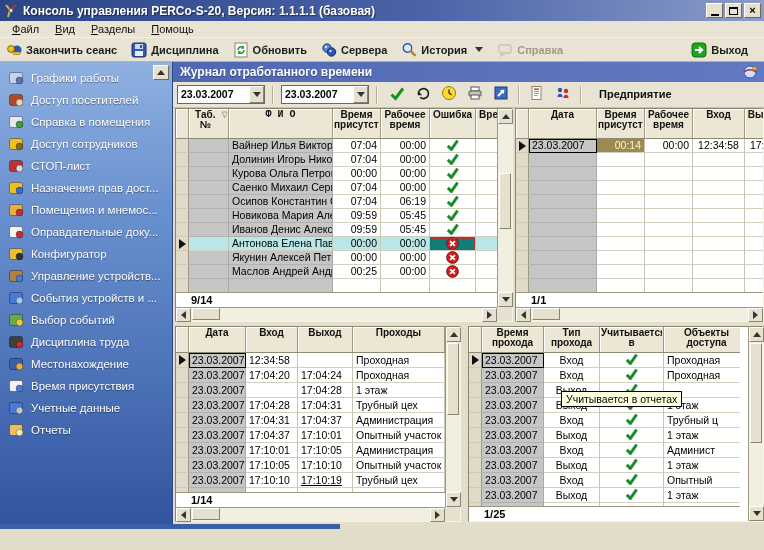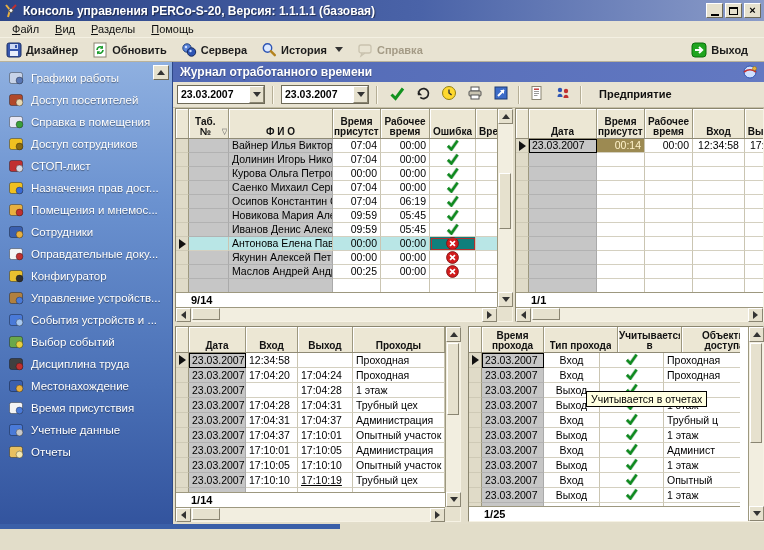--- a/index.html
+++ b/index.html
@@ -68,21 +68,21 @@
   .fbtn{width:24px;height:20px;display:flex;align-items:center;justify-content:center;}
   .fbtn svg{width:16px;height:16px;}
   .ent-btn{height:20px;padding:0 10px;font-size:11px;font-weight:bold;line-height:19px;color:#111;
     background:#e8e3d2;}
 
   
   .grid{position:absolute;background:#fff;border:1px solid;border-color:#8b866f #f6f2e4 #f6f2e4 #8b866f;}
   .g-inner{position:absolute;left:0;top:0;right:0;bottom:0;display:flex;flex-direction:column;overflow:hidden;}
   .g-head{display:flex;background:#ece7d4;border-bottom:1px solid #8f8a75;overflow:hidden;}
   .g-hcell{flex:0 0 auto;border-right:1px solid #9d987f;box-shadow:inset 1px 1px 0 #fff;
-    font-size:10px;font-weight:bold;color:#111;display:flex;align-items:flex-end;justify-content:center;
+    font-size:10px;font-weight:bold;color:#111;display:flex;align-items:flex-start;justify-content:center;
     text-align:center;overflow:hidden;padding:1px 1px;line-height:10px;}
   .g-hcell span{max-height:100%;overflow:hidden;}
   .sort-glyph{font-size:8px;color:#666;margin-left:1px;font-weight:normal;}
   .g-body{flex:1;overflow:hidden;background:#fff;}
   .g-row{display:flex;}
   .g-cell{flex:0 0 auto;border-right:1px solid #cac5b2;border-bottom:1px solid #d4d0c0;
     font-size:10.5px;color:#000;padding:0 3px;overflow:hidden;white-space:nowrap;}
   .g-mk{width:13px;background:#e0dbc8;border-right:1px solid #9d987f;border-bottom:1px solid #cfcab6;
     display:flex;align-items:center;justify-content:center;padding:0;}
   .gray{background:#c6c6c6;border-right-color:#aaa;border-bottom-color:#b2b2b2;}
@@ -108,21 +108,21 @@
   .scorner{position:absolute;right:0;bottom:0;width:15px;height:14px;background:#e6e1ce;}
 
   .tri{width:0;height:0;display:inline-block;}
   .tri-up{border-left:4px solid transparent;border-right:4px solid transparent;border-bottom:5px solid #333;}
   .tri-down{border-left:4px solid transparent;border-right:4px solid transparent;border-top:5px solid #333;}
   .tri-left{border-top:4px solid transparent;border-bottom:4px solid transparent;border-right:5px solid #333;}
   .tri-right{border-top:4px solid transparent;border-bottom:4px solid transparent;border-left:5px solid #333;}
   .tri-marker{border-top:5px solid transparent;border-bottom:5px solid transparent;border-left:7px solid #111;}
 
   
-  .tooltip{position:absolute;left:586px;top:391px;height:16px;background:#ffffe1;border:1px solid #000;
+  .tooltip{position:absolute;left:561px;top:391px;height:16px;background:#ffffe1;border:1px solid #000;
     font-size:10.5px;line-height:14px;padding:0 4px;z-index:30;white-space:nowrap;}
 
   
   .progress-strip{position:absolute;left:0;top:524px;width:340px;height:5px;background:#3a5fa8;}
   .statusbar{position:absolute;left:0;top:529px;right:0;height:21px;background:#e3decb;border-top:1px solid #f6f2e4;
     display:flex;align-items:center;padding:0 8px;gap:6px;}
   .st-lab{font-size:11px;font-weight:bold;color:#111;flex:0 0 auto;}
   .st-field{height:16px;background:#ece7d6;border:1px solid;border-color:#8a8572 #fff #fff #8a8572;
     font-size:11px;font-weight:bold;line-height:14px;padding:0 4px;}
   .st-user{width:212px;margin-right:8px;}
@@ -157,27 +157,37 @@
       <span class="menu-item">Вид</span>
       <span class="menu-item">Разделы</span>
       <span class="menu-item">Помощь</span>
     </div>
 
   <div class="toolbar">
     <div class="tb-left">
         <div class="tb-btn">
           <span class="tb-ico">
             <svg viewBox="0 0 16 16">
+              <circle cx="11" cy="8" r="4.5" fill="#2e55b4"></circle>
+              <circle cx="5" cy="7" r="3.4" fill="#f4c21a" stroke="#8a6d00"></circle>
+              <rect x="7" y="10" width="7" height="2.5" fill="#f4c21a" stroke="#8a6d00" stroke-width=".5"></rect>
+            </svg>
+          </span>
+          <span>Закончить сеанс</span>
+        </div>
+        <div class="tb-btn">
+          <span class="tb-ico">
+            <svg viewBox="0 0 16 16">
               <rect x="1" y="1" width="14" height="14" rx="2" fill="#3757ae" stroke="#1d3166"></rect>
               <rect x="4" y="2" width="8" height="5" fill="#cdd9f4"></rect>
               <rect x="4" y="9" width="8" height="5" fill="#e8eefb"></rect>
               <rect x="9" y="3" width="2" height="3" fill="#3757ae"></rect>
             </svg>
           </span>
-          <span>Дизайнер</span>
+          <span>Дисциплина</span>
         </div>
         <div class="tb-btn">
           <span class="tb-ico">
             <svg viewBox="0 0 16 16">
               <rect x="2" y="1" width="12" height="14" fill="#fff" stroke="#8a8572"></rect>
               <path d="M5 8a3.2 3.2 0 0 1 5.5-2.2" fill="none" stroke="#159a27" stroke-width="1.6"></path>
               <path d="M11 3.5v3.2h-3.2z" fill="#159a27"></path>
               <path d="M11 8a3.2 3.2 0 0 1-5.5 2.2" fill="none" stroke="#159a27" stroke-width="1.6"></path>
               <path d="M5 12.5V9.3h3.2z" fill="#159a27"></path>
             </svg>
@@ -286,29 +296,20 @@
           <span class="sb-label">Назначения прав дост...</span>
         </div>
         <div class="sb-item">
           <span class="sb-ico">
             <svg viewBox="0 0 16 15">
               <rect x="0.5" y="1.5" width="13" height="11" rx="2" fill="#e8b040" stroke="rgba(0,0,0,.35)"></rect>
               <circle cx="10.5" cy="9.5" r="3.4" fill="#c03030" stroke="rgba(0,0,0,.3)"></circle>
             </svg>
           </span>
           <span class="sb-label">Помещения и мнемос...</span>
-        </div>
-        <div class="sb-item">
-          <span class="sb-ico">
-            <svg viewBox="0 0 16 15">
-              <rect x="0.5" y="1.5" width="13" height="11" rx="2" fill="#3a5fae" stroke="rgba(0,0,0,.35)"></rect>
-              <circle cx="10.5" cy="9.5" r="3.4" fill="#e8b040" stroke="rgba(0,0,0,.3)"></circle>
-            </svg>
-          </span>
-          <span class="sb-label">Сотрудники</span>
         </div>
         <div class="sb-item">
           <span class="sb-ico">
             <svg viewBox="0 0 16 15">
               <rect x="0.5" y="1.5" width="13" height="11" rx="2" fill="#f4f4f4" stroke="rgba(0,0,0,.35)"></rect>
               <circle cx="10.5" cy="9.5" r="3.4" fill="#c03030" stroke="rgba(0,0,0,.3)"></circle>
             </svg>
           </span>
           <span class="sb-label">Оправдательные доку...</span>
         </div>
@@ -480,21 +481,21 @@
     </div>
 
     <div class="grid" style="left:2px;top:46px;width:338px;height:214px;">
         <div class="g-inner" style="right: 15px; bottom: 14px;">
           <div class="g-head" style="flex: 0 0 30px;">
             <div class="g-hcell" style="width: 13px;"></div>
             <div class="g-hcell" style="width: 40px;">
               <span>Таб. №</span>
               <span class="sort-glyph">▽</span>
             </div>
-            <div class="g-hcell" style="width: 104px;">
+            <div class="g-hcell" style="width: 104px; font-family: Liberation Mono, monospace;">
               <span>Ф И О</span>
             </div>
             <div class="g-hcell" style="width: 48px;">
               <span>Время присутствия</span>
             </div>
             <div class="g-hcell" style="width: 49px;">
               <span>Рабочее время</span>
             </div>
             <div class="g-hcell" style="width: 46px;">
               <span>Ошибка</span>
@@ -895,21 +896,21 @@
         </div>
         <div class="scorner"></div>
       </div>
     <div class="grid" style="left:295px;top:264px;width:296px;height:196px;">
         <div class="g-inner" style="right: 23px;">
           <div class="g-head" style="flex: 0 0 26px;">
             <div class="g-hcell" style="width: 13px;"></div>
             <div class="g-hcell" style="width: 62px;">
               <span>Время прохода</span>
             </div>
-            <div class="g-hcell" style="width: 74px;">
+            <div class="g-hcell" style="width: 56px;">
               <span>Тип прохода</span>
             </div>
             <div class="g-hcell" style="width: 64px;">
               <span>Учитывается в</span>
             </div>
             <div class="g-hcell" style="width: 86px;">
               <span>Объекты доступа</span>
             </div>
           </div>
           <div class="g-body">

